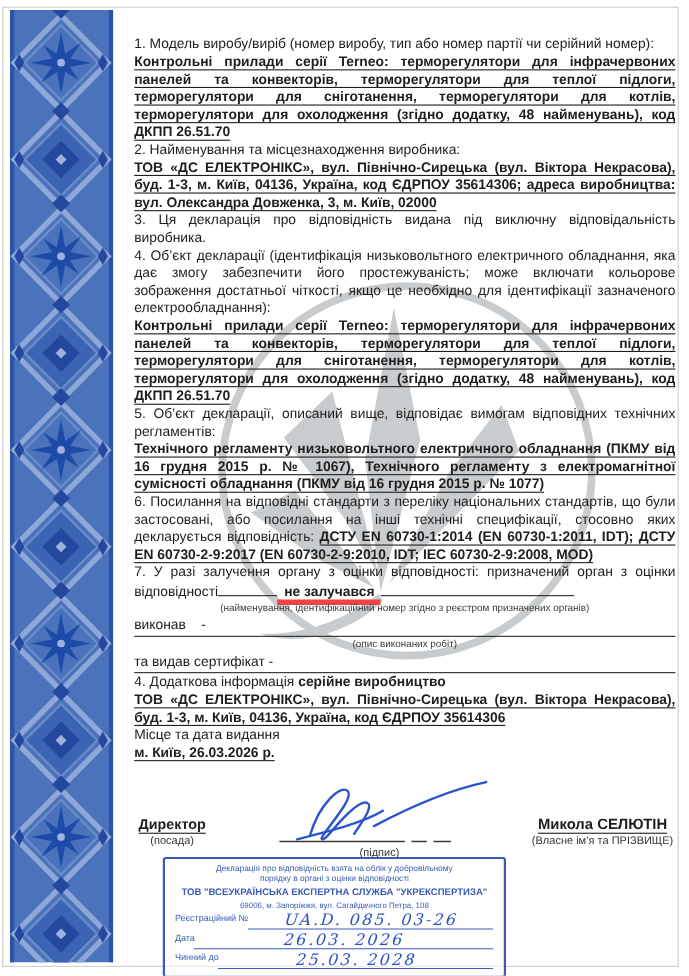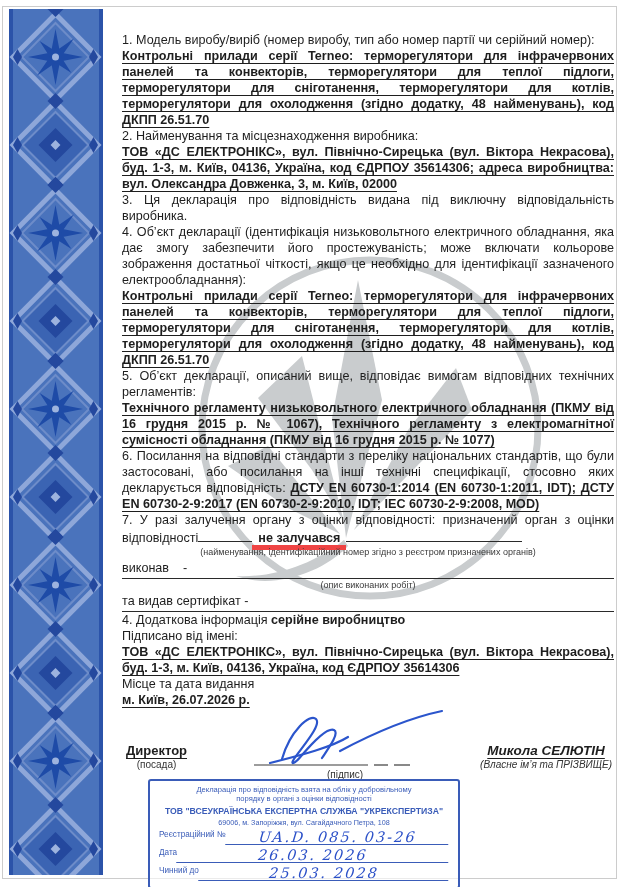--- a/index.html
+++ b/index.html
@@ -30,21 +30,21 @@
     margin:1px 0 2px 0; }
   .fieldline { border-bottom:1px solid #2a2a2a; padding-bottom:2px; margin-top:2px; }
   .fieldline .dash { margin-left:14px; }
   
   .sigblock { position:absolute; left:122px; top:735px; width:492px; height:70px; z-index:2; }
   .sig-pos { position:absolute; left:4px; top:6px; text-align:center; }
   .sig-pos .bu { font-size:13px; }
   .subcap { font-size:10px; color:#333; line-height:12px; }
   .sig-sign { position:absolute; left:118px; top:-32px; width:210px; text-align:center; }
   .sig-sign .subcap { margin-top:-12px; }
-  .sig-name { position:absolute; right:2px; top:6px; text-align:center;font-style:italic; }
+  .sig-name { position:absolute; right:2px; top:6px; text-align:center; }
   .sig-name .bu { font-size:13.5px; }
   
   .stamp { position:absolute; left:148px; top:779px; width:312px; z-index:3;
     border:2px solid #3a5cb8; border-radius:3px; padding:4px 9px 6px 9px;
     color:#3a5cb8; box-sizing:border-box; background:rgba(255,255,255,.6); }
   .stamp .note { font-size:7.6px; line-height:9px; text-align:center; }
   .stamp .org { font-size:8.7px; font-weight:bold; text-align:center; margin-top:3px; }
   .stamp .addr { font-size:7.2px; text-align:center; margin-top:2px; }
   .srow { display:flex; align-items:flex-start; margin-top:3px; }
   .srow .slabel { font-size:8.2px; white-space:nowrap; padding-bottom:1px; }
@@ -125,25 +125,24 @@
 
     <p class="para mt10"><span>7. У разі залучення органу з оцінки відповідності: призначений орган з оцінки відповідності</span><span class="hline" style="width:54px"></span><span class="l7b">не залучався</span><span class="hline" style="width:176px"></span></p>
     <p class="caption">(найменування, ідентифікаційний номер згідно з реєстром призначених органів)</p>
 
     <div class="fieldline"><span>виконав</span><span class="dash">-</span></div>
     <p class="caption">(опис виконаних робіт)</p>
 
     <div class="fieldline mt3">та видав сертифікат -</div>
 
     <p class="para mt12"><span>4. Додаткова інформація </span><b>серійне виробництво</b></p>
-    <p class="para">Підписано від імені:</p>
     <p class="para bu">ТОВ «ДС ЕЛЕКТРОНІКС», вул. Північно-Сирецька (вул. Віктора Некрасова), буд. 1-3, м. Київ, 04136, Україна, код ЄДРПОУ 35614306</p>
 
     <p class="para mt8">Місце та дата видання</p>
-    <p class="para"><span class="bu">м. Київ, 26.07.2026 р.</span></p>
+    <p class="para"><span class="bu">м. Київ, 26.03.2026 р.</span></p>
   </div>
 
   <div class="sigblock">
     <div class="sig-pos">
       <span class="bu">Директор</span>
       <div class="subcap">(посада)</div>
     </div>
     <div class="sig-sign">
       <svg width="210" height="74" viewBox="0 0 210 74">
         <g fill="none" stroke="#2b55cc" stroke-width="2.2" stroke-linecap="round">

